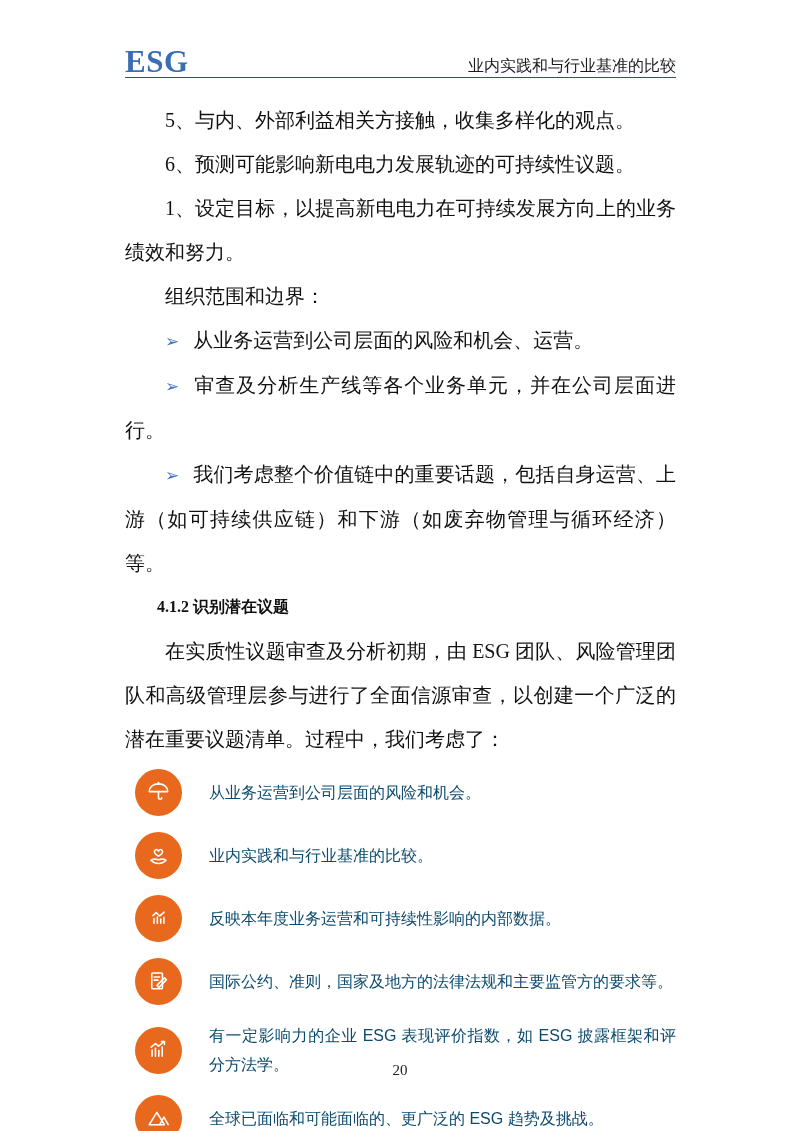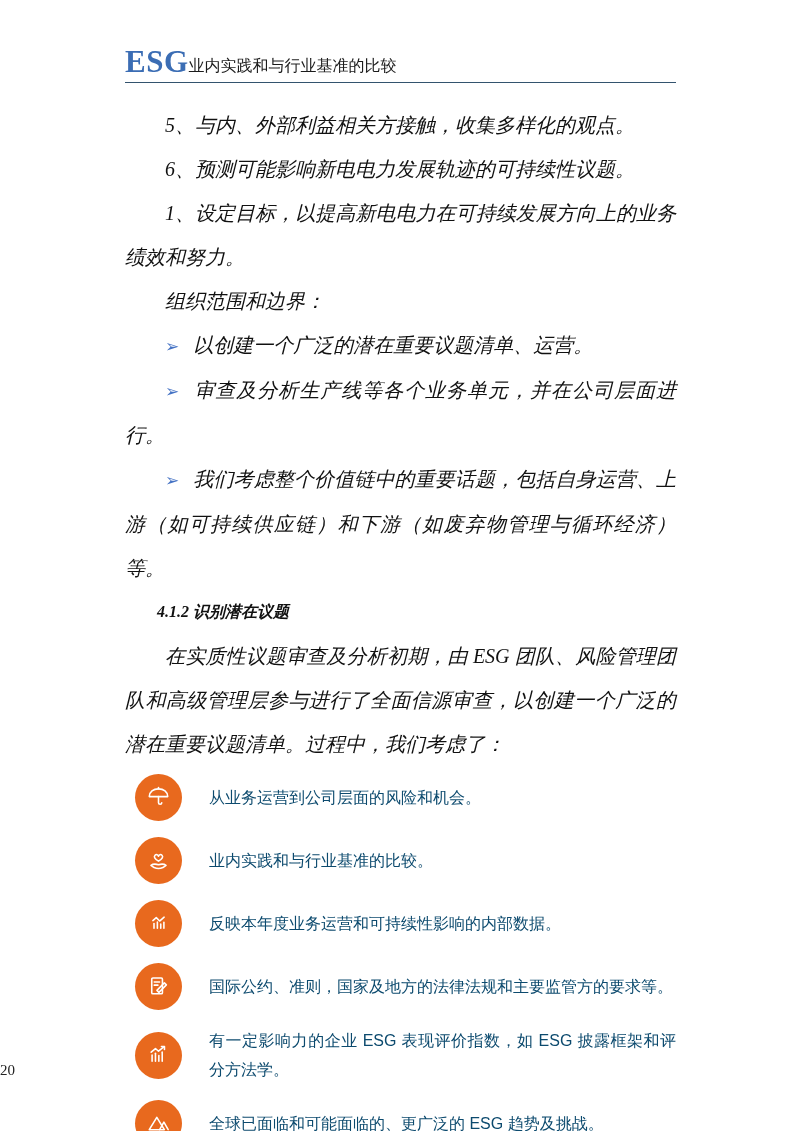--- a/index.html
+++ b/index.html
@@ -4,30 +4,30 @@
 <style>
   html,body{margin:0;padding:0;}
   body{
     width:800px;height:1131px;background:#ffffff;position:relative;
     font-family:"Liberation Serif","DejaVu Serif",serif;color:#111;
     overflow:hidden;
   }
   .page{padding:46px 124px 0 125px;}
   
   .header{
-    display:flex;align-items:flex-end;
-    border-bottom:1px solid #33536e;padding-bottom:5px;
+    display:flex;justify-content:space-between;align-items:flex-end;
+    border-bottom:1px solid #33536e;
   }
   .logo{
     font-size:31px;font-weight:bold;color:#3b6db4;line-height:1;
     letter-spacing:.5px;
   }
   .company{font-size:16px;color:#1b1b1b;line-height:1.2;padding-bottom:2px;}
   
-  .body-text{margin-top:20px;font-size:20px;line-height:44px;text-align:justify;font-style:italic;}
+  .body-text{margin-top:20px;font-size:20px;line-height:44px;text-align:justify;}
   .body-text p{margin:0;text-indent:2em;}
   .scope-title{margin-top:0;}
   .bullet{text-indent:1.05em;}
   .bullet .arrow{
     color:#4472c4;font-size:17px;margin-right:14px;
     font-family:"DejaVu Sans",sans-serif;
   }
   .section-heading{
     font-weight:bold;font-size:16px;
   }
@@ -41,41 +41,41 @@
     margin-right:27px;
   }
   .item-icon svg{display:block;}
   .item-text{
     font-family:"Liberation Sans","DejaVu Sans",sans-serif;
     font-size:16px;line-height:29px;color:#0c4a6e;font-weight:500;
     text-align:justify;
   }
   .footer{
     position:absolute;left:0;bottom:52px;width:100%;
-    font-size:15px;color:#222;
+    text-align:center;font-size:15px;color:#222;
   }
 </style>
 </head>
 <body>
 
 <div class="page">
 
   <div class="header">
     <span class="logo">ESG</span>
     <span class="company">业内实践和与行业基准的比较</span>
   </div>
 
   <div class="body-text">
     <p>5、与内、外部利益相关方接触，收集多样化的观点。</p>
     <p>6、预测可能影响新电电力发展轨迹的可持续性议题。</p>
     <p>1、设定目标，以提高新电电力在可持续发展方向上的业务绩效和努力。</p>
 
     <p class="scope-title">组织范围和边界：</p>
 
-    <p class="bullet"><span class="arrow">➢</span><span>以创建一个广泛的潜在重要议题清单、运营。</span></p>
+    <p class="bullet"><span class="arrow">➢</span><span>从业务运营到公司层面的风险和机会、运营。</span></p>
     <p class="bullet"><span class="arrow">➢</span><span>审查及分析生产线等各个业务单元，并在公司层面进行。</span></p>
     <p class="bullet"><span class="arrow">➢</span><span>我们考虑整个价值链中的重要话题，包括自身运营、上游（如可持续供应链）和下游（如废弃物管理与循环经济）等。</span></p>
 
     <p class="section-heading"><span>4.1.2 </span><span class="zh">识别潜在议题</span></p>
 
     <p>在实质性议题审查及分析初期，由 ESG 团队、风险管理团队和高级管理层参与进行了全面信源审查，以创建一个广泛的潜在重要议题清单。过程中，我们考虑了：</p>
   </div>
 
   <div class="items">
 

